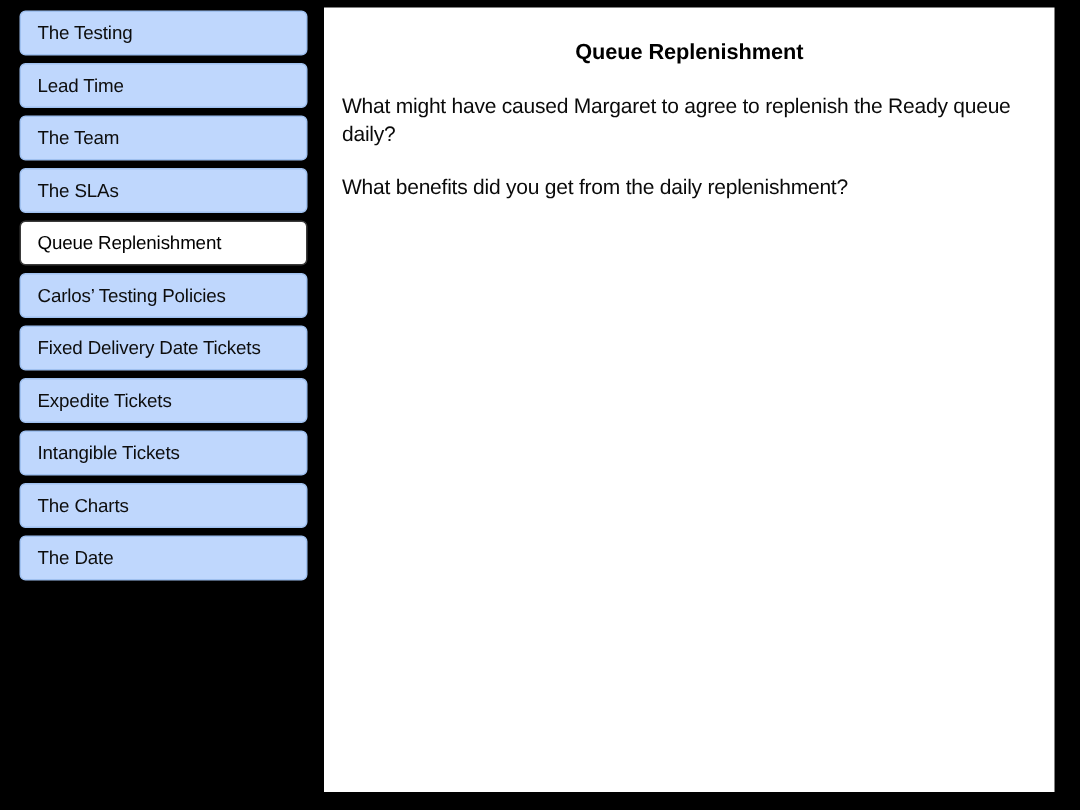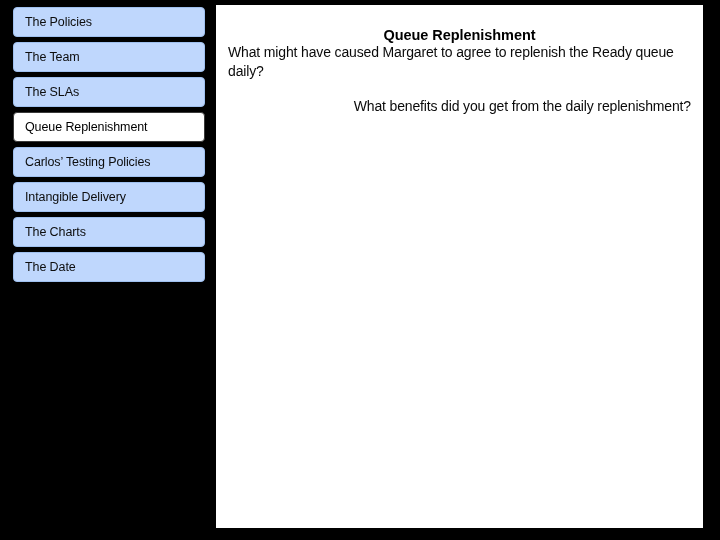--- a/index.html
+++ b/index.html
@@ -97,46 +97,55 @@
 
   .body-paragraph {
     margin: 0;
     padding: 0;
     font-size: 14px;
     line-height: 1.38;
     color: #0a0a0a;
     font-family: "Liberation Sans", sans-serif;
     letter-spacing: -0.15px;
   }
-  #paragraph-0 { }
-  #paragraph-1 { margin-top: 15px; text-align: right; }
+  #paragraph-0 { margin-top: 18px; }
+  #paragraph-1 { margin-top: 15px; }
 </style>
 </head>
 <body>
 
 <div id="slide">
 
   <nav id="sidebar">
       <div class="nav-item">
-        <span class="nav-label">The Policies</span>
+        <span class="nav-label">The Testing</span>
+      </div>
+      <div class="nav-item">
+        <span class="nav-label">Lead Time</span>
       </div>
       <div class="nav-item">
         <span class="nav-label">The Team</span>
       </div>
       <div class="nav-item">
         <span class="nav-label">The SLAs</span>
       </div>
       <div class="nav-item selected">
         <span class="nav-label">Queue Replenishment</span>
       </div>
       <div class="nav-item">
         <span class="nav-label">Carlos’ Testing Policies</span>
       </div>
       <div class="nav-item">
-        <span class="nav-label">Intangible Delivery</span>
+        <span class="nav-label">Fixed Delivery Date Tickets</span>
+      </div>
+      <div class="nav-item">
+        <span class="nav-label">Expedite Tickets</span>
+      </div>
+      <div class="nav-item">
+        <span class="nav-label">Intangible Tickets</span>
       </div>
       <div class="nav-item">
         <span class="nav-label">The Charts</span>
       </div>
       <div class="nav-item">
         <span class="nav-label">The Date</span>
       </div>
     </nav>
 
   <section id="content-panel">

